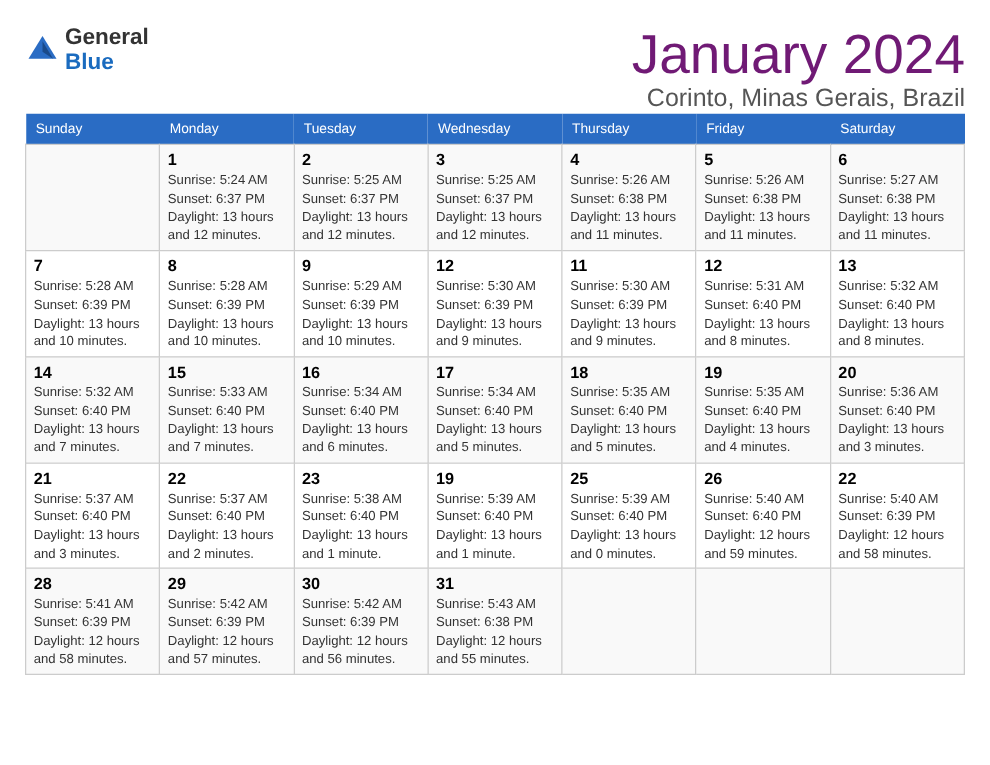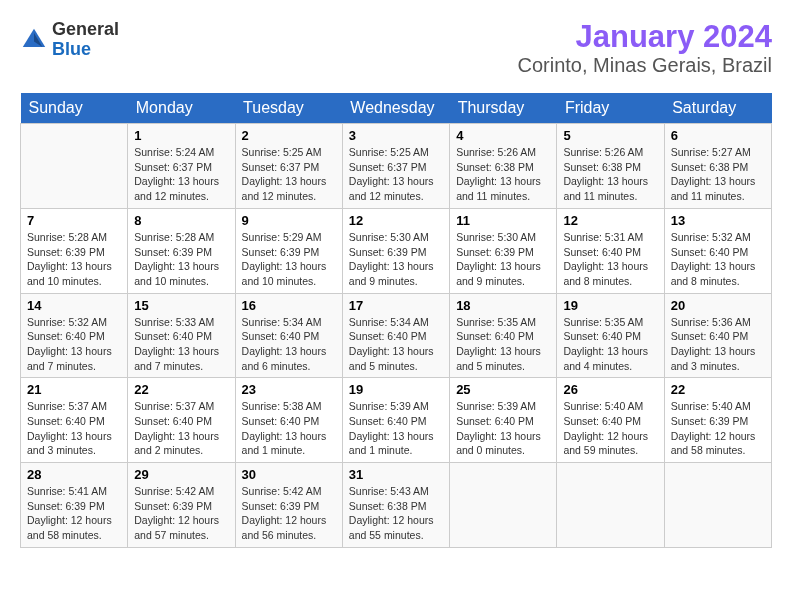--- a/index.html
+++ b/index.html
@@ -7,21 +7,20 @@
       font-family: Arial, sans-serif;
       background: #fff;
       width: 792px;
       min-height: 612px;
       padding: 20px;
     }
     .header {
       display: flex;
       justify-content: space-between;
       align-items: flex-start;
-      margin-bottom: 16px;
     }
     .logo {
       display: flex;
       align-items: center;
       gap: 4px;
     }
     .logo-text {
       font-size: 18px;
       font-weight: bold;
       line-height: 1.1;
@@ -29,40 +28,40 @@
     .logo-general { color: #333; }
     .logo-blue { color: #1a6bbf; }
     .logo-icon {
       width: 28px;
       height: 28px;
     }
     .title-block {
       text-align: right;
     }
     .month-title {
-      font-size: 31px;
-      font-weight: bold;
-      color: #8b5cf6;
+      font-size: 44px;
+      font-weight: normal;
+      color: #701a75;
       line-height: 1.1;
     }
     .location {
       font-size: 20px;
       color: #555;
     }
     table {
       width: 100%;
       border-collapse: collapse;
       font-size: 11px;
     }
     thead th {
       background-color: #2a6cc4;
       color: white;
       padding: 6px 8px;
       text-align: left;
-      font-size: 16px;
+      font-size: 11px;
       font-weight: normal;
     }
     tbody td {
       border: 1px solid #ccc;
       vertical-align: top;
       padding: 4px 6px;
       width: calc(100% / 7);
       min-height: 80px;
     }
     tbody tr:nth-child(odd) td {

